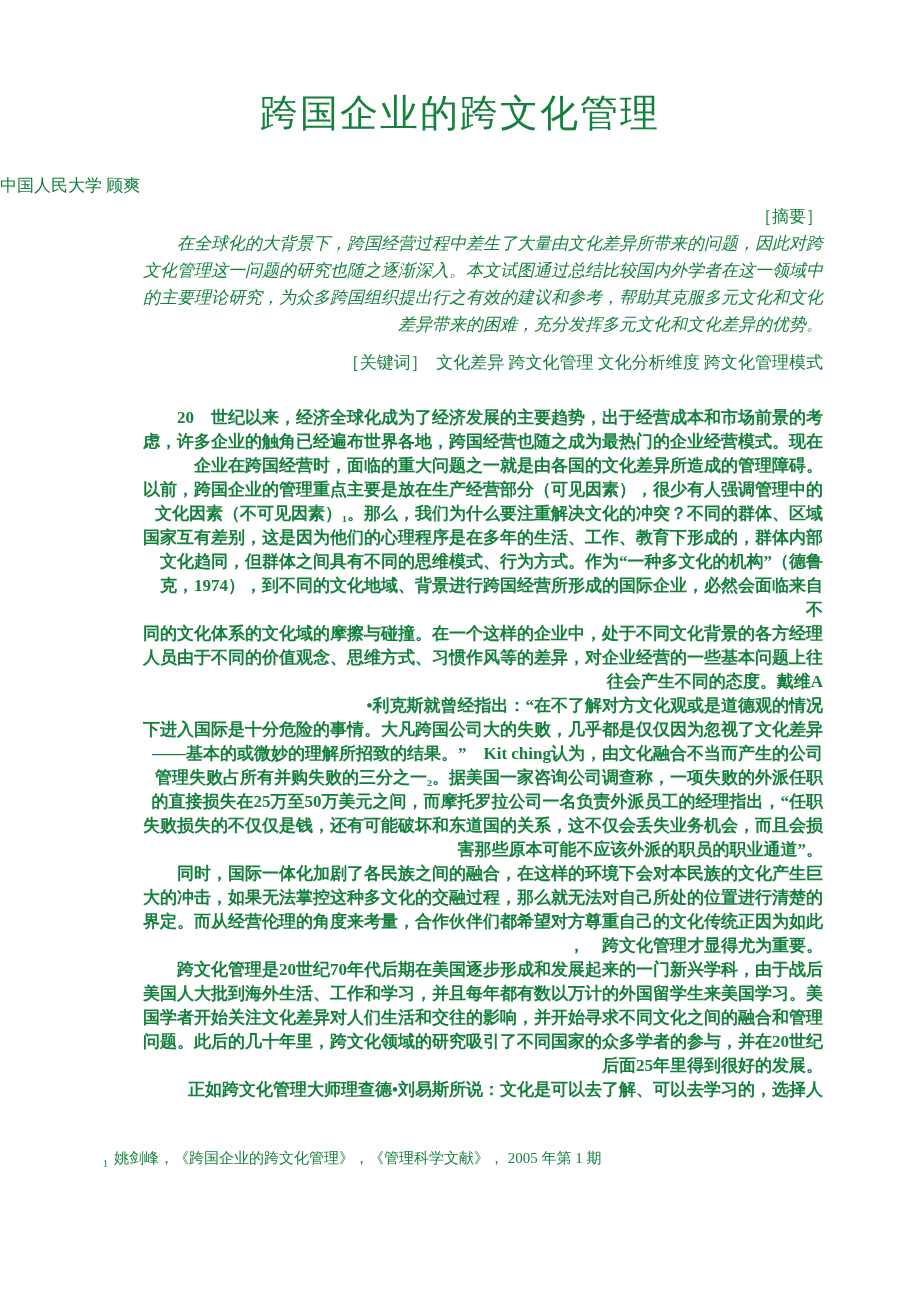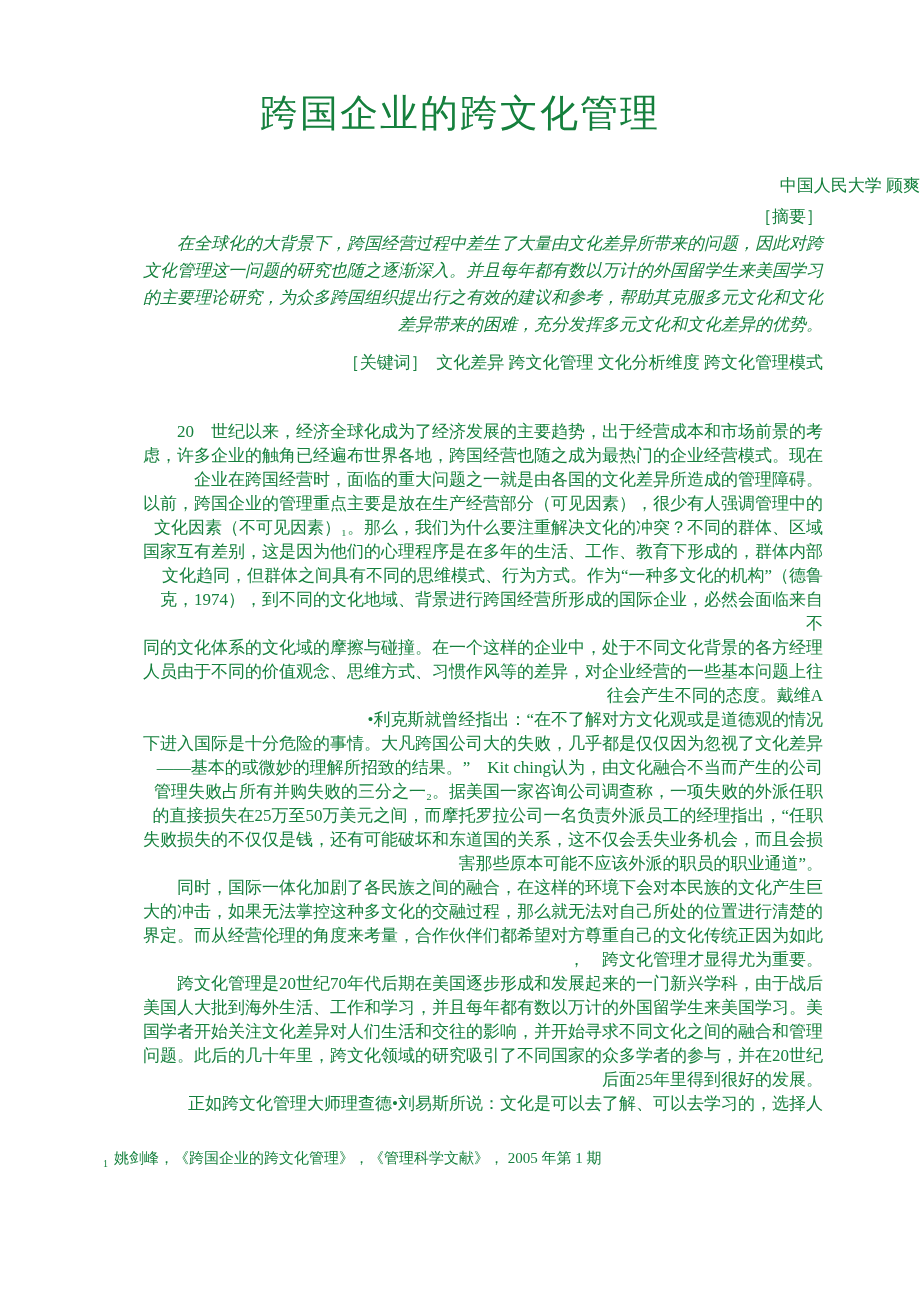--- a/index.html
+++ b/index.html
@@ -14,39 +14,40 @@
   }
   .doc-title {
     position:absolute; top:88px; left:0; right:0;
     text-align:center;
     font-size:38px; font-weight:400;
     letter-spacing:2px;
     white-space:pre;
   }
   .author-line {
     position:absolute; top:174px; left:0; right:0;
-    text-align:right;
+    text-align:left;
     font-size:17px;
     white-space:pre;
   }
   .content {
     position:absolute; left:103px; top:203px; width:720px;text-align:right;
   }
   .abstract-label {
     font-size:17px; line-height:27px; white-space:pre;
   }
   .abstract-lines .line {
     font-size:17px; line-height:27px; white-space:pre;font-style:italic;
   }
   .keywords-line {
     margin-top:11px;
     font-size:17px; line-height:27px; white-space:pre;
   }
   .body-lines {
-    margin-top:44px;
+    margin-top:30px;
+    font-weight:bold;
   }
   .body-lines .line {
     font-size:17px; line-height:24px; white-space:pre;
   }
   .footnote {
     position:absolute; left:103px; top:1148px;
     font-size:15px; line-height:20px; white-space:pre;
   }
   .footnote .marker {
     font-size:10px; vertical-align:sub; margin-right:6px;
@@ -60,21 +61,21 @@
   <div class="doc-title">跨国企业的跨文化管理</div>
 
   <div class="author-line">中国人民大学 顾爽</div>
 
   <div class="content">
 
     <div class="abstract-label">［摘要］</div>
 
     <div class="abstract-lines">
         <div class="line">　　在全球化的大背景下，跨国经营过程中差生了大量由文化差异所带来的问题，因此对跨</div>
-        <div class="line">文化管理这一问题的研究也随之逐渐深入。并且每年都有数以万计的外国留学生来美国学习</div>
+        <div class="line">文化管理这一问题的研究也随之逐渐深入。本文试图通过总结比较国内外学者在这一领域中</div>
         <div class="line">的主要理论研究，为众多跨国组织提出行之有效的建议和参考，帮助其克服多元文化和文化</div>
         <div class="line">差异带来的困难，充分发挥多元文化和文化差异的优势。</div>
       </div>
 
     <div class="keywords-line">［关键词］  文化差异 跨文化管理 文化分析维度 跨文化管理模式</div>
 
     <div class="body-lines">
         <div class="line">　　20　世纪以来，经济全球化成为了经济发展的主要趋势，出于经营成本和市场前景的考</div>
         <div class="line">虑，许多企业的触角已经遍布世界各地，跨国经营也随之成为最热门的企业经营模式。现在</div>
         <div class="line">企业在跨国经营时，面临的重大问题之一就是由各国的文化差异所造成的管理障碍。</div>

